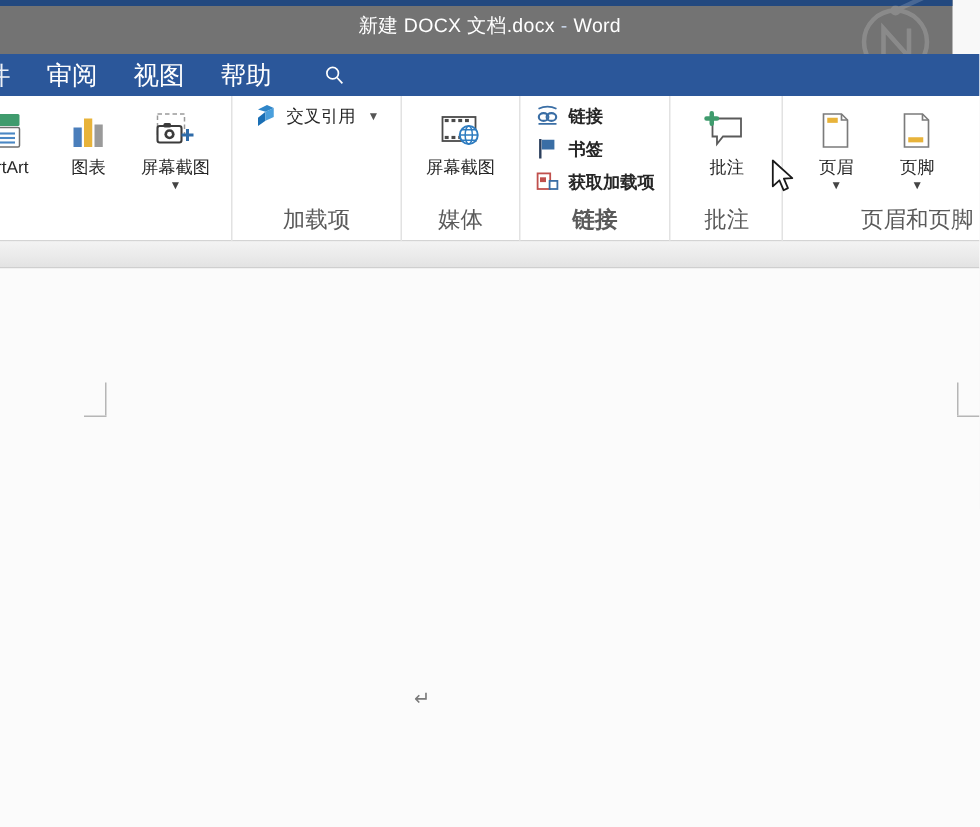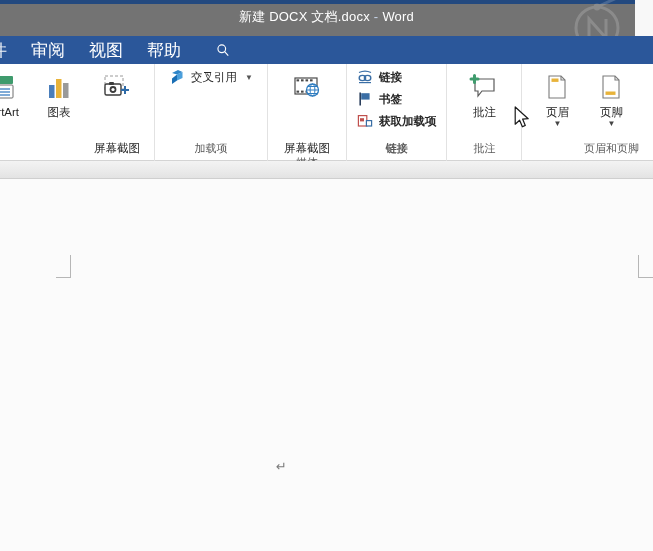--- a/index.html
+++ b/index.html
@@ -68,33 +68,33 @@
   .groups { position: relative; height: 97px; display: flex; align-items: stretch; }
   .group {
     position: relative;
     display: flex; flex-direction: column; justify-content: space-between;
     padding: 0 6px;
     height: 97px;
   }
   .group + .group { border-left: 1px solid #e2e2e2; }
   .group-body { display: flex; align-items: flex-start; padding-top: 4px; flex: 1; }
   .group-label {
-    text-align: center; font-size: 11px; color: #5a5a5a;
+    text-align: center; font-size: 15px; color: #5a5a5a;
     padding-bottom: 5px; white-space: nowrap;
   }
 
   
   .bigbtn {
     width: 54px; display: flex; flex-direction: column; align-items: center;
     padding-top: 2px; cursor: default;
   }
   .bigbtn .ico { height: 36px; display: flex; align-items: center; justify-content: center; }
   .bigbtn .lbl { font-size: 11.5px; color: #262626; text-align: center; line-height: 1.15; white-space: nowrap; }
   .bigbtn .caret { font-size: 8px; color: #444; line-height: 8px; margin-top: 1px; }
-  .bigbtn.wide { width: 62px; gap: 36px; }
+  .bigbtn.wide { width: 62px; }
 
   
   .smallcol { display: flex; flex-direction: column; justify-content: flex-start; gap: 4px; padding-top: 3px; }
   .smallbtn { display: flex; align-items: center; gap: 5px; height: 20px; cursor: default; }
   .smallbtn .ico { width: 17px; height: 17px; display: flex; align-items: center; justify-content: center; flex: 0 0 17px; }
   .smallbtn .lbl { font-size: 11.5px; color: #262626; white-space: nowrap; }
   .smallbtn .caret { font-size: 8px; color: #555; margin-left: 3px; }
 
   
   .ruler-band {

